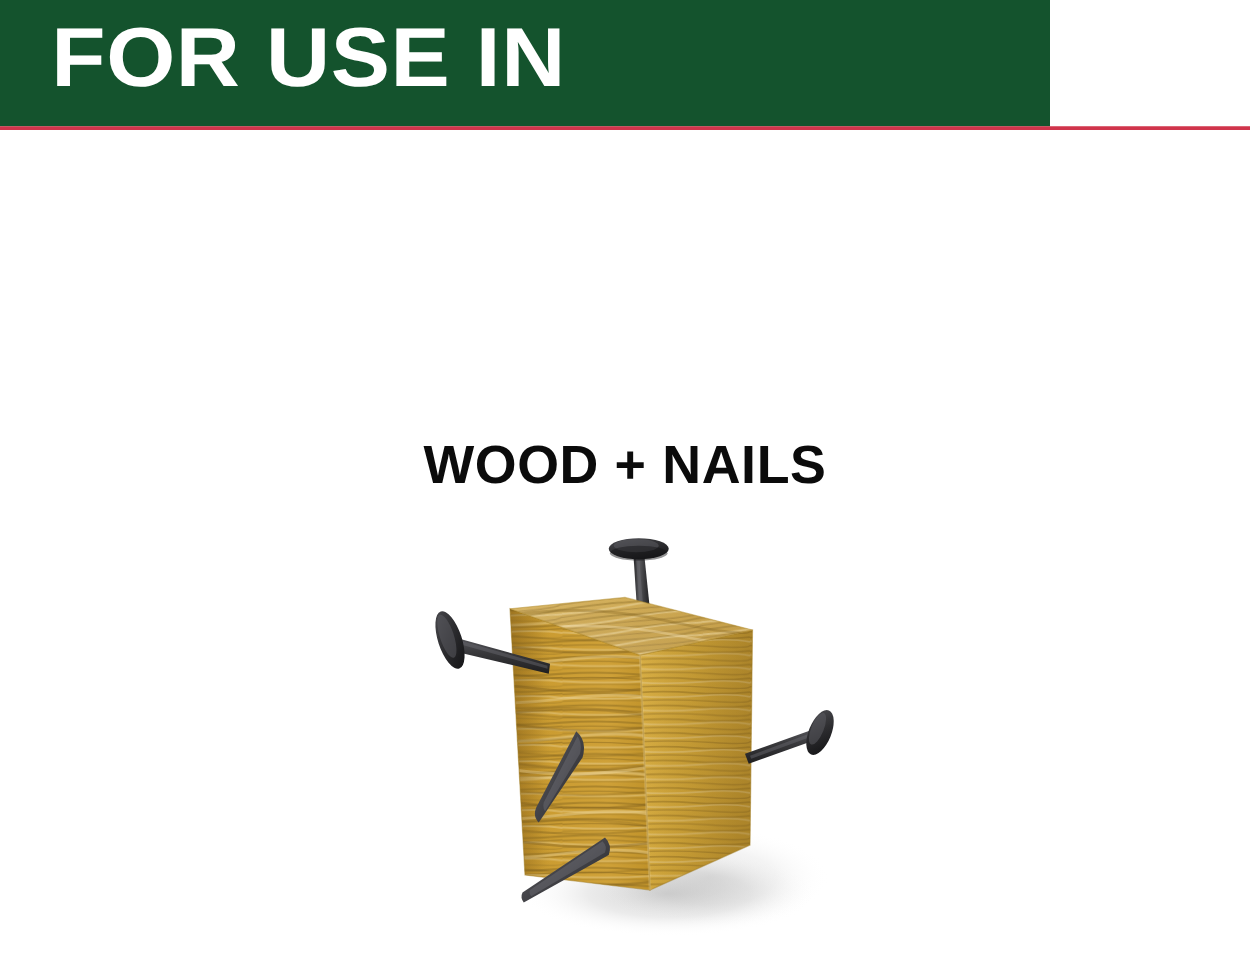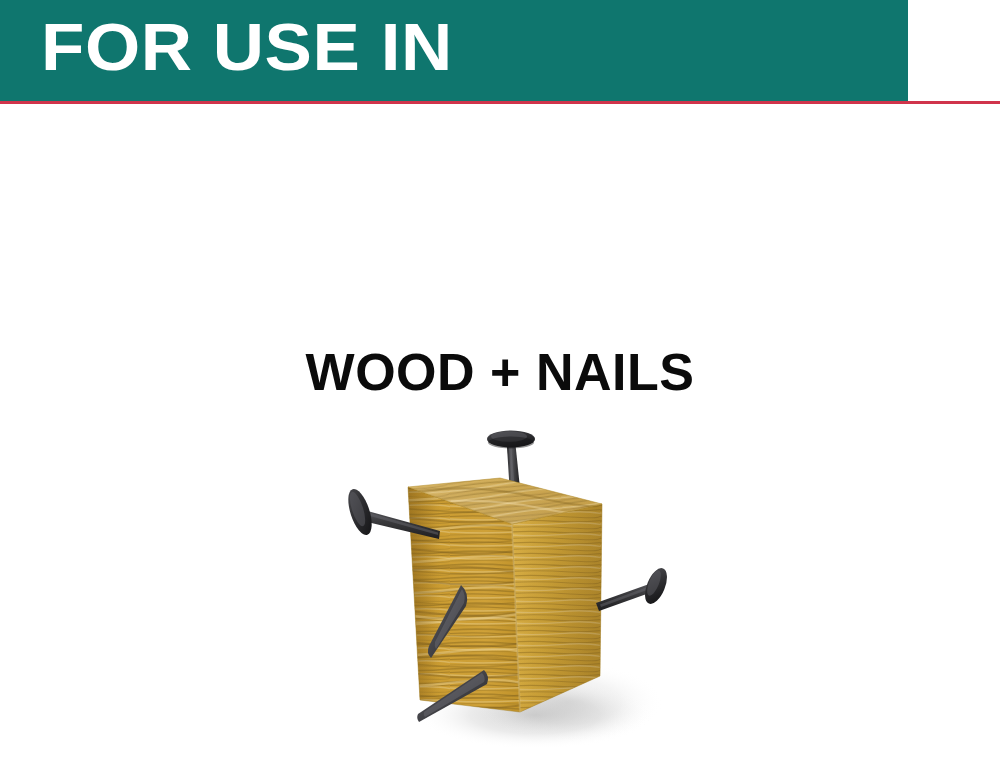--- a/index.html
+++ b/index.html
@@ -15,23 +15,23 @@
     overflow: hidden;
     font-family: "Liberation Sans", sans-serif;
     background: #ffffff;
   }
 
   
   .banner {
     position: absolute;
     left: 0;
     top: 0;
-    width: 908px;
+    width: 840px;
     height: 101px;
-    background: #0f766e;
+    background: #14532d;
   }
   .banner-underline {
     position: absolute;
     left: 0;
     top: 101px;
     width: 1000px;
     height: 3px;
     background: #c8102c;
     opacity: .85;
   }
@@ -54,21 +54,21 @@
   
   .section-title {
     position: absolute;
     left: 0;
     top: 344px;
     width: 1000px;
     text-align: center;
     color: #0b0b0b;
     font-family: "Liberation Sans Narrow", "Liberation Sans", sans-serif;
     font-weight: 700;
-    font-size: 52px;
+    font-size: 43px;
     line-height: 56px;
     letter-spacing: 0.5px;
     white-space: nowrap;
   }
   .section-title .inner { display: inline-block; transform: scaleX(1.0); }
 
   
   .illustration {
     position: absolute;
     left: 330px;

